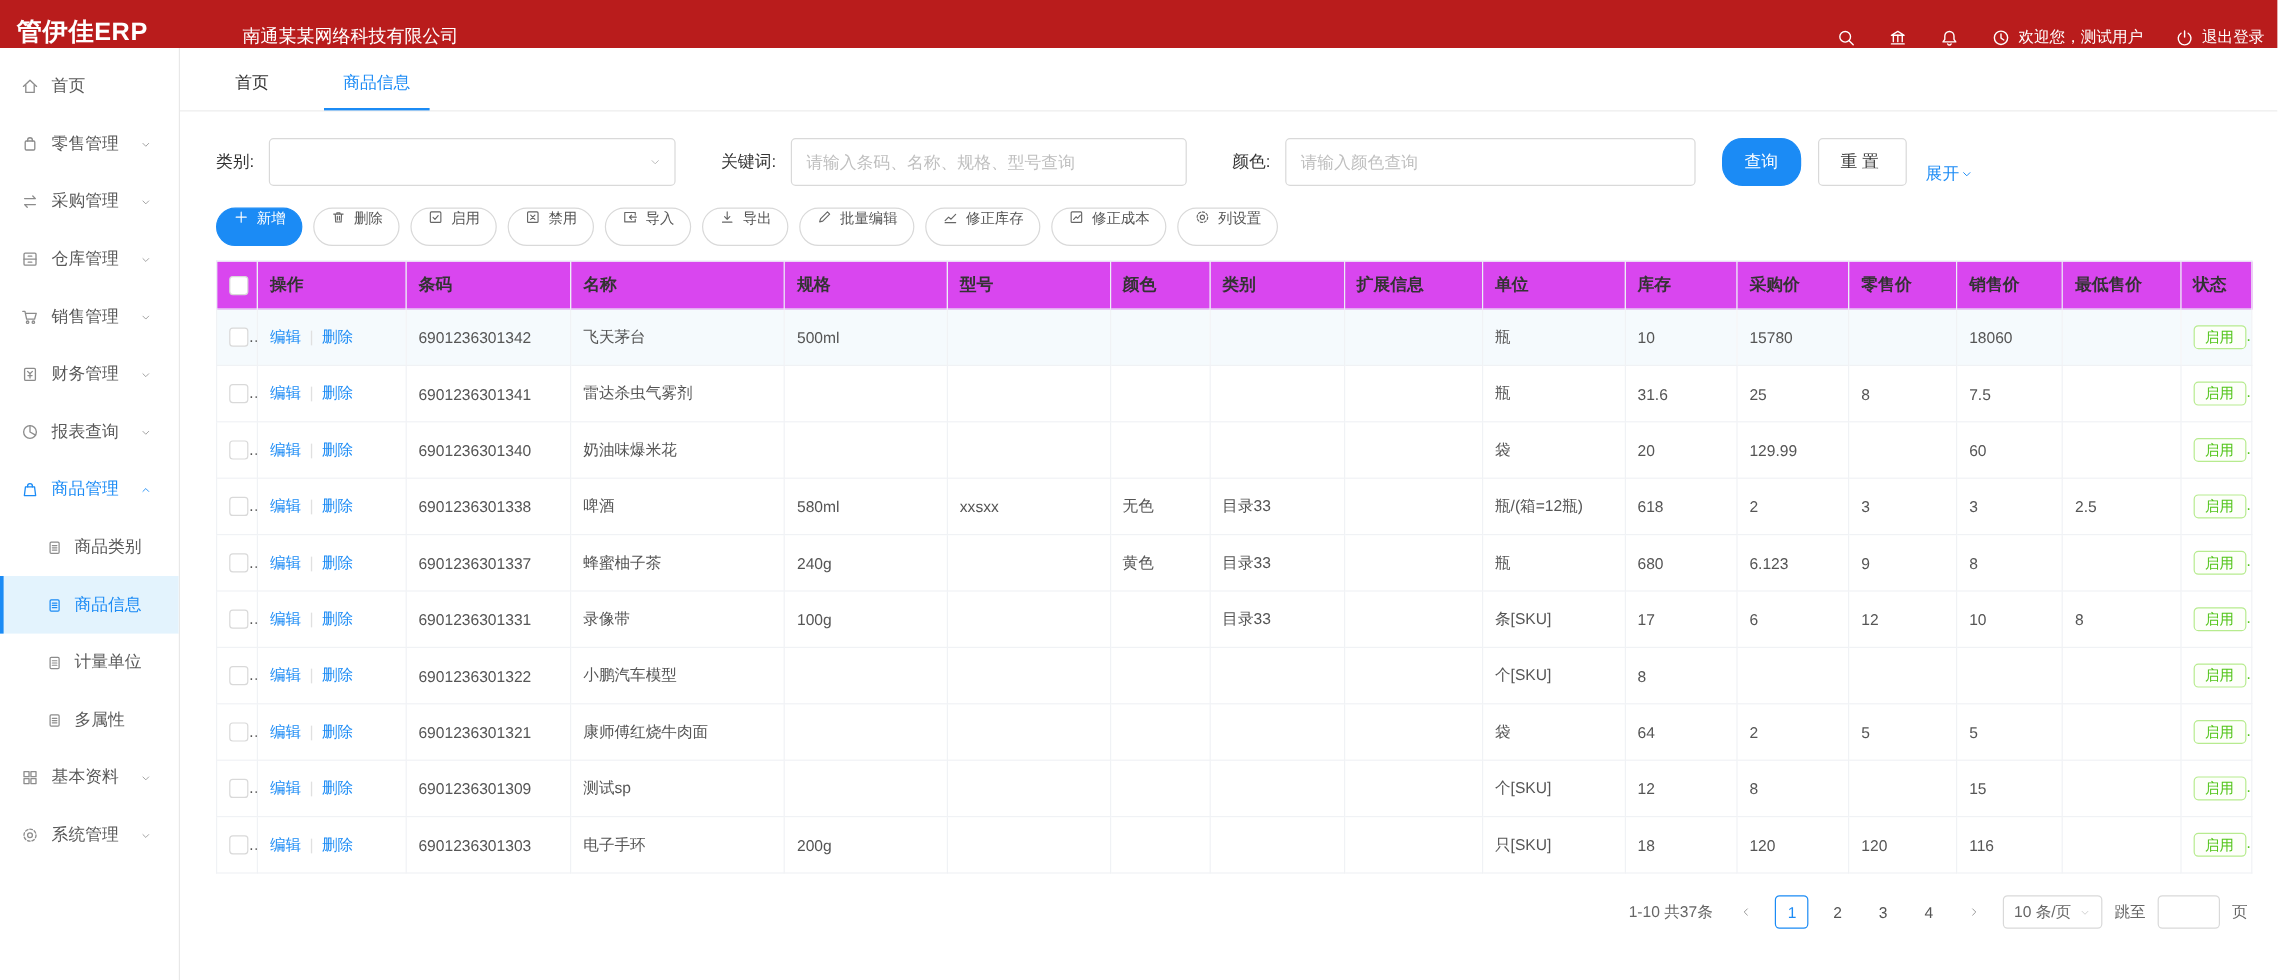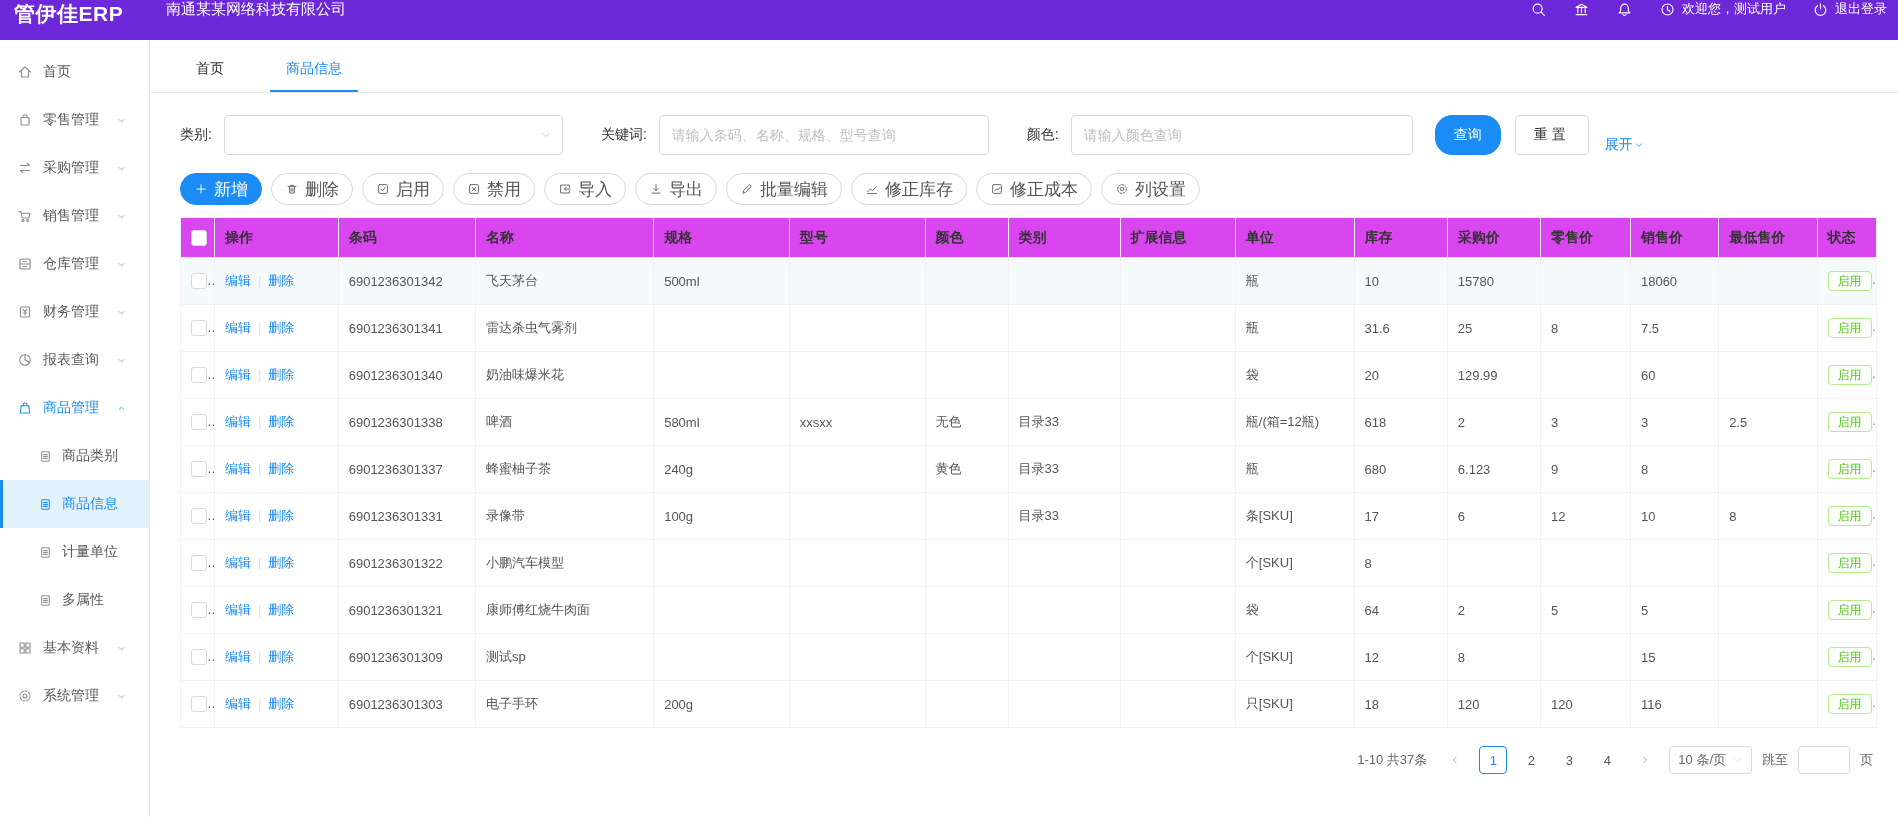--- a/index.html
+++ b/index.html
@@ -1,18 +1,18 @@
 <!DOCTYPE html>
 <html><head>
 <meta charset="utf-8">
 <style>
   * { box-sizing: border-box; margin: 0; padding: 0; }
   html,body { width:1898px; height:817px; overflow:hidden;
     font-family:"Liberation Sans","DejaVu Sans",sans-serif; background:#fff; color:#333; }
-  .topbar { height:40px; background:#6d28d9; display:flex; align-items:flex-start; color:#fff; }
+  .topbar { height:40px; background:#b91c1c; display:flex; align-items:flex-end; color:#fff;gap:36px; }
   .logo { width:150px; padding-left:14px; font-size:21px; font-weight:bold; letter-spacing:.5px; flex:none; }
   .company { font-size:15px; margin-left:16px; flex:1; }
   .topbar-right { display:flex; align-items:center; gap:26px; padding-right:11px; font-size:13px; }
   .topbar-right .tb-item { display:flex; align-items:center; gap:6px; cursor:pointer; }
   .icon { display:inline-flex; align-items:center; justify-content:center; line-height:0; }
   .layout { display:flex; height:777px; }
   .sidebar { width:150px; flex:none; border-right:1px solid #e8e8e8; padding-top:8px; background:#fff; overflow:hidden; }
   .side-item { height:48px; display:flex; align-items:center; padding:0 12px 0 17px; font-size:14px; color:#595959; cursor:pointer; }
   .side-item .icon { margin-right:10px; color:#8c8c8c; }
   .side-item .lbl { flex:1; }
@@ -33,21 +33,21 @@
   .select-box { width:339px; height:40px; border:1px solid #d9d9d9; border-radius:4px; display:flex; align-items:center; justify-content:flex-end; padding-right:10px; color:#bbb; cursor:pointer; background:#fff; }
   .f-input { height:40px; border:1px solid #d9d9d9; border-radius:4px; padding:0 12px; font-size:14px; color:#333; outline:none; }
   .f-input::placeholder { color:#bfbfbf; }
   .kw { width:330px; } .clr { width:342px; }
   .gap-l { margin-left:38px; }
   .btn { height:40px; border:1px solid #d9d9d9; border-radius:4px; background:#fff; font-size:14px; color:#333; cursor:pointer; padding:0 18px; }
   .btn.primary { background:#1b8bf5; border-color:#1b8bf5; color:#fff;border-radius:17px; }
   .search-btn { margin-left:22px; } .reset-btn { margin-left:14px; letter-spacing:4px; }
   .expand-link { margin-left:16px; color:#1b8bf5; font-size:14px; cursor:pointer; display:flex; align-items:center; gap:0;margin-top:19px; }
   .toolbar { display:flex; align-items:center; gap:9px; margin-top:18px; }
-  .tbtn { height:32px; border:1px solid #d9d9d9; border-radius:16px; background:#fff; font-size:17px; color:#555; cursor:pointer; padding:0 13px; display:flex; align-items:center; gap:6px; }
+  .tbtn { height:32px; border:1px solid #d9d9d9; border-radius:16px; background:#fff; font-size:12px; color:#555; cursor:pointer; padding:0 13px; display:flex; align-items:flex-start; gap:6px; }
   .tbtn .icon { color:#666; }
   .tbtn.primary { background:#1b8bf5; border-color:#1b8bf5; color:#fff; }
   .tbtn.primary .icon { color:#fff; }
   table { width:100%; border-collapse:collapse; margin-top:12px; table-layout:fixed; font-size:13px; }
   th { height:40px; background:#d946ef; font-size:14px; font-weight:bold; color:#333; text-align:left; padding:0 10px;
        border:1px solid #ebeef5; border-left:none; }
   th:first-child { border-left:1px solid #ebeef5; text-align:center; }
   td { height:47px; color:#555; padding:0 10px; border:1px solid #f0f2f5; border-left:none; border-top:none; background:#fff;
        overflow:hidden; white-space:nowrap; text-overflow:ellipsis; }
   td:first-child { border-left:1px solid #f0f2f5; text-align:center; }
@@ -146,40 +146,40 @@
         <span class="lbl">采购管理</span>
         <span class="arr icon">
           <svg viewBox="0 0 16 16" width="11" height="11" fill="none" stroke="currentColor" stroke-width="1.1" stroke-linecap="round" stroke-linejoin="round">
             <path d="M4.5 6.5 8 10l3.5-3.5"></path>
           </svg>
         </span>
       </div>
       <div class="side-item">
         <span class="icon">
           <svg viewBox="0 0 16 16" width="16" height="16" fill="none" stroke="currentColor" stroke-width="1.1" stroke-linecap="round" stroke-linejoin="round">
+            <rect x="3" y="3" width="10" height="10" rx="1"></rect>
+            <path d="M3 8h10M6.5 5.5h3M6.5 10.5h3"></path>
+          </svg>
+        </span>
+        <span class="lbl">仓库管理</span>
+        <span class="arr icon">
+          <svg viewBox="0 0 16 16" width="11" height="11" fill="none" stroke="currentColor" stroke-width="1.1" stroke-linecap="round" stroke-linejoin="round">
+            <path d="M4.5 6.5 8 10l3.5-3.5"></path>
+          </svg>
+        </span>
+      </div>
+      <div class="side-item">
+        <span class="icon">
+          <svg viewBox="0 0 16 16" width="16" height="16" fill="none" stroke="currentColor" stroke-width="1.1" stroke-linecap="round" stroke-linejoin="round">
             <path d="M2 3.5h1.8L5.2 10h6.6l1.4-4.8H4.3"></path>
             <circle cx="6" cy="12.5" r="1"></circle>
             <circle cx="10.8" cy="12.5" r="1"></circle>
           </svg>
         </span>
         <span class="lbl">销售管理</span>
-        <span class="arr icon">
-          <svg viewBox="0 0 16 16" width="11" height="11" fill="none" stroke="currentColor" stroke-width="1.1" stroke-linecap="round" stroke-linejoin="round">
-            <path d="M4.5 6.5 8 10l3.5-3.5"></path>
-          </svg>
-        </span>
-      </div>
-      <div class="side-item">
-        <span class="icon">
-          <svg viewBox="0 0 16 16" width="16" height="16" fill="none" stroke="currentColor" stroke-width="1.1" stroke-linecap="round" stroke-linejoin="round">
-            <rect x="3" y="3" width="10" height="10" rx="1"></rect>
-            <path d="M3 8h10M6.5 5.5h3M6.5 10.5h3"></path>
-          </svg>
-        </span>
-        <span class="lbl">仓库管理</span>
         <span class="arr icon">
           <svg viewBox="0 0 16 16" width="11" height="11" fill="none" stroke="currentColor" stroke-width="1.1" stroke-linecap="round" stroke-linejoin="round">
             <path d="M4.5 6.5 8 10l3.5-3.5"></path>
           </svg>
         </span>
       </div>
       <div class="side-item">
         <span class="icon">
           <svg viewBox="0 0 16 16" width="16" height="16" fill="none" stroke="currentColor" stroke-width="1.1" stroke-linecap="round" stroke-linejoin="round">
             <rect x="3.5" y="3" width="9" height="10" rx="1"></rect>

